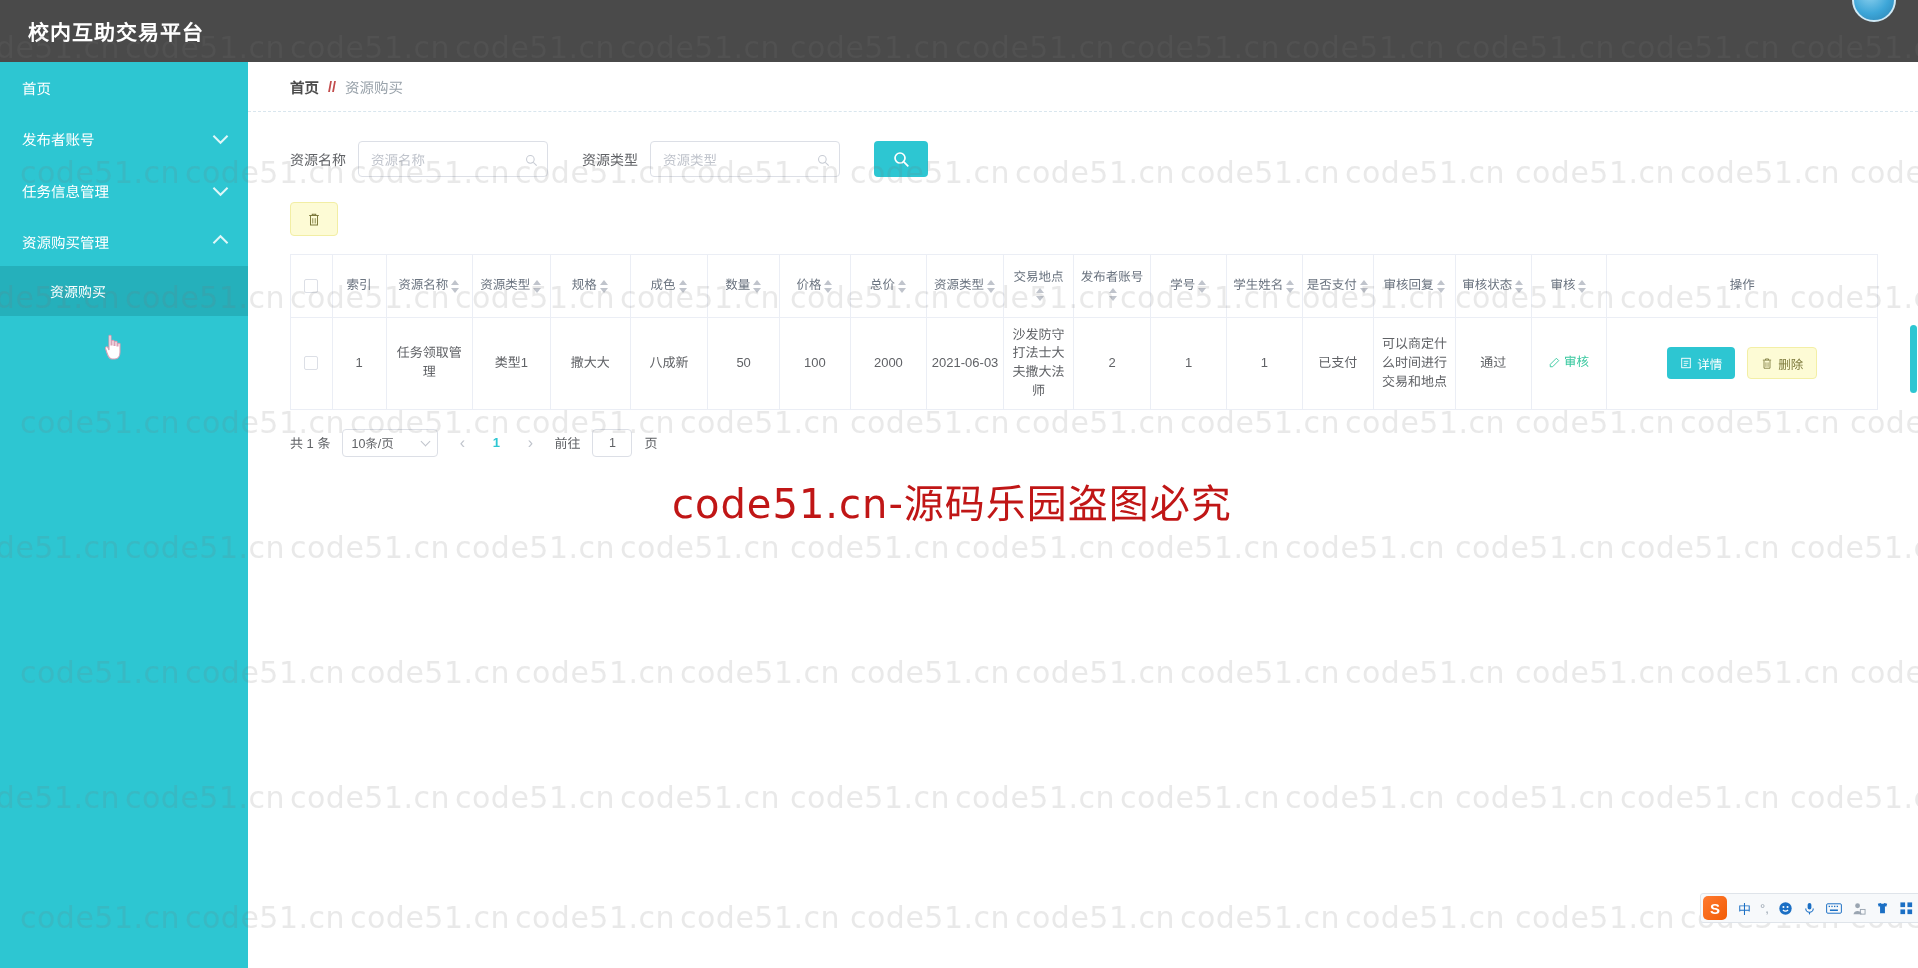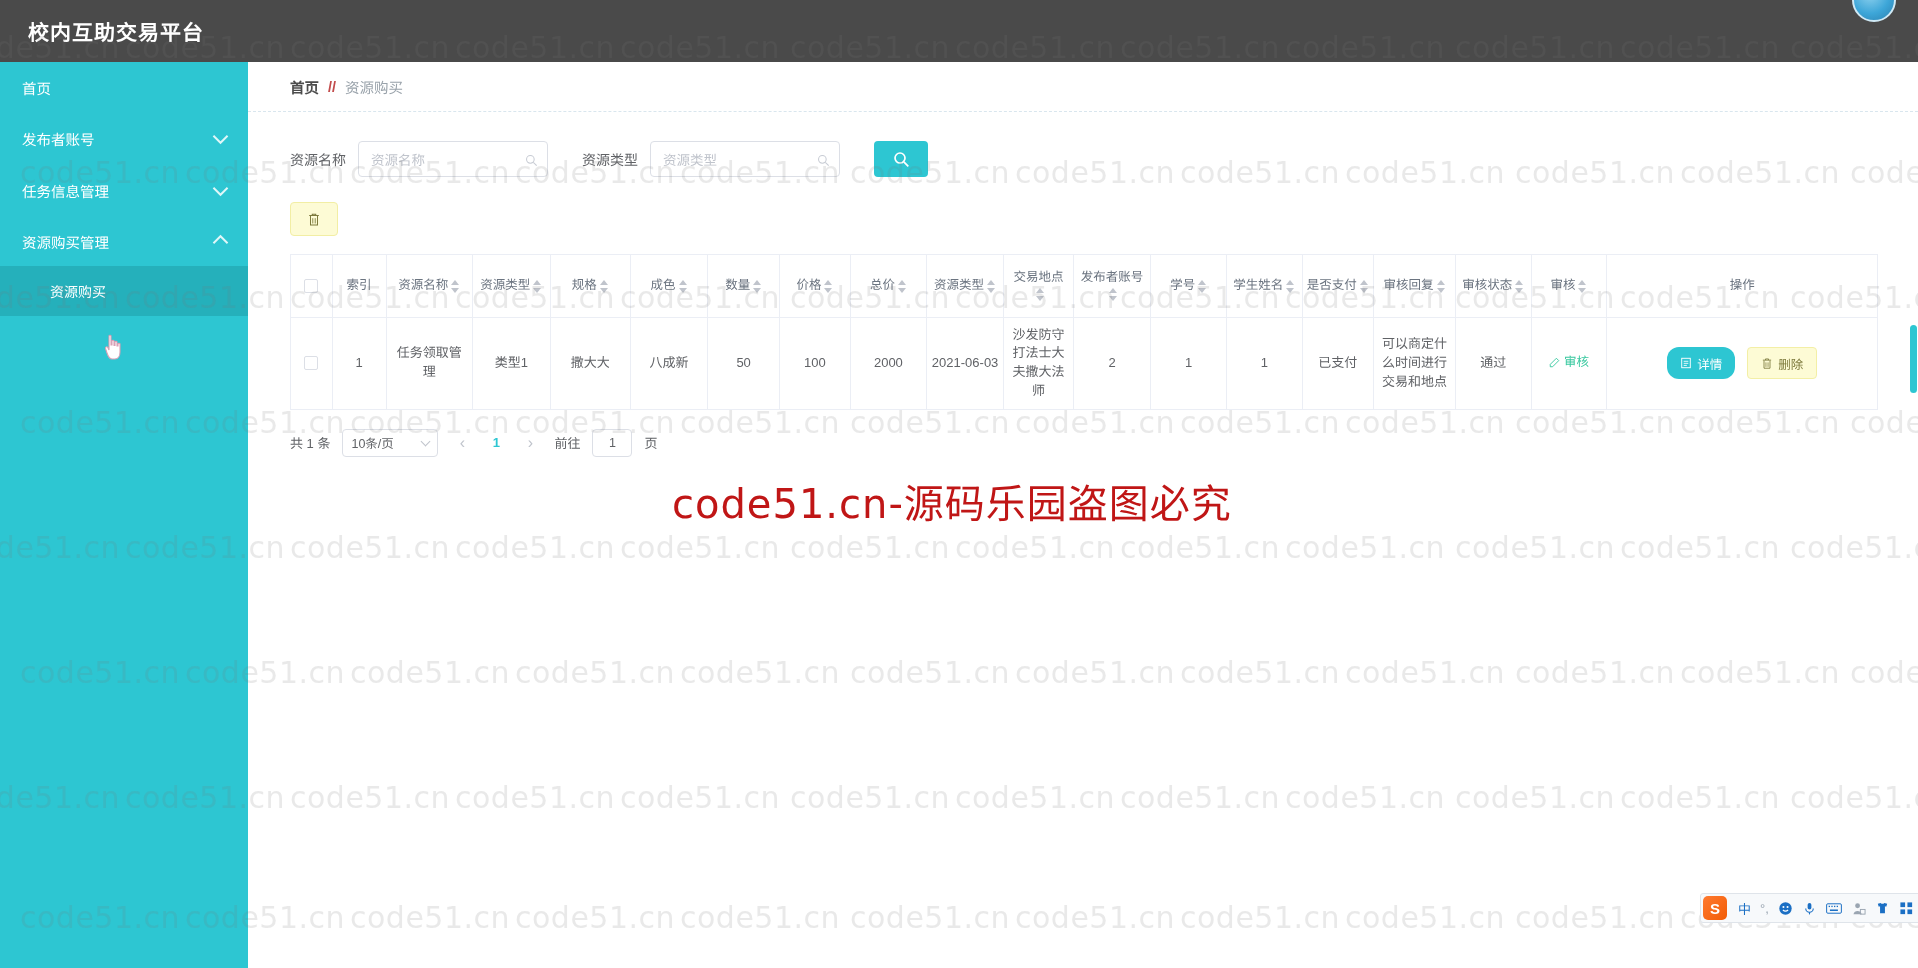--- a/index.html
+++ b/index.html
@@ -254,21 +254,21 @@
   .audit-link {
     color: #3ac9a0;
     font-size: 12.5px;
     display: inline-flex; align-items: center; gap: 4px;
     cursor: pointer;
   }
   .op-cell { display: flex; align-items: center; justify-content: center; gap: 12px; }
   .btn-detail {
     background: #2dc6d2;
     color: #ffffff;
-    border: none; border-radius: 12px;
+    border: none; border-radius: 4px;
     height: 32px; padding: 0 13px;
     font-size: 12.5px;
     display: inline-flex; align-items: center; gap: 5px;
     cursor: pointer;
   }
   .btn-del-row {
     background: #fdfbd5;
     color: #7d7a3c;
     border: 1px solid #f3efa6; border-radius: 4px;
     height: 32px; padding: 0 13px;

